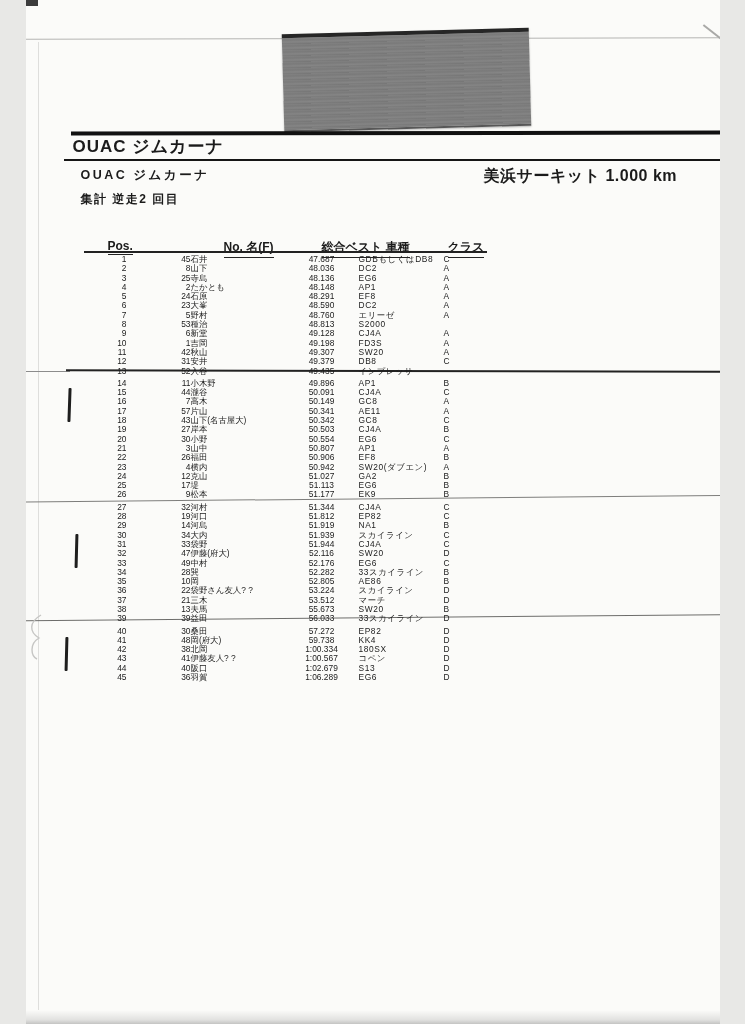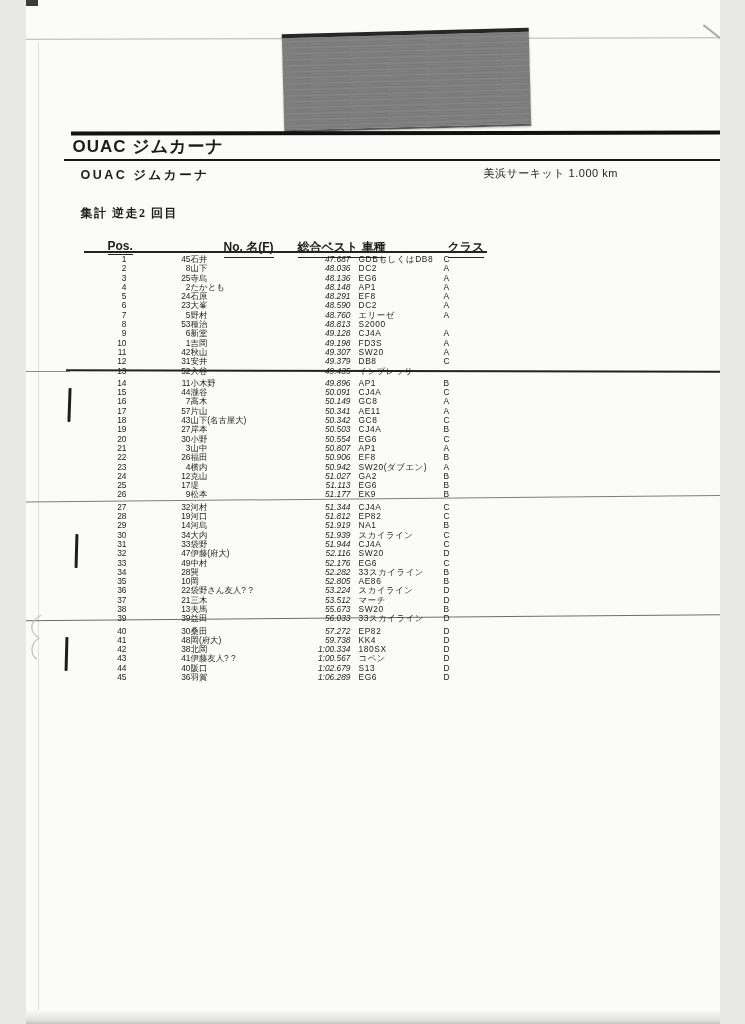--- a/index.html
+++ b/index.html
@@ -33,38 +33,38 @@
   .st-r2{left:731px;top:544px;transform:rotate(2deg);}
   .st-r3{left:734px;top:639px;transform:rotate(2deg);height:30px;}
   .squiggle{position:absolute;left:0;top:612px;}
   .bottom-shade{position:absolute;left:0;bottom:0;width:745px;height:14px;
     background:linear-gradient(180deg,rgba(0,0,0,0) 0%,rgba(0,0,0,0.10) 70%,rgba(0,0,0,0.22) 100%);}
   
   .rule-top{position:absolute;left:45px;top:131px;width:700px;height:3.5px;background:#111;transform:rotate(-0.08deg);}
   .doc-title{position:absolute;left:47px;top:135px;font-size:17px;font-weight:bold;letter-spacing:1px;white-space:nowrap;}
   .rule-mid{position:absolute;left:38px;top:159px;width:707px;height:2.2px;background:#161616;}
   .subtitle{position:absolute;left:55px;top:167px;font-size:12.5px;font-weight:bold;letter-spacing:2.5px;white-space:nowrap;}
-  .venue{position:absolute;left:458px;top:166px;font-size:11px;font-weight:normal;letter-spacing:0.5px;white-space:nowrap;}
-  .summary{position:absolute;left:55px;top:205px;font-size:12px;font-weight:bold;letter-spacing:1.5px;white-space:nowrap;font-family:Liberation Serif, serif;}
+  .venue{position:absolute;left:458px;top:166px;font-size:16px;font-weight:bold;letter-spacing:0.5px;white-space:nowrap;}
+  .summary{position:absolute;left:55px;top:191px;font-size:12px;font-weight:bold;letter-spacing:1.5px;white-space:nowrap;}
   
   .results{position:absolute;left:62px;top:239px;width:396px;}
   .thead{position:relative;height:13px;font-size:12px;font-weight:bold;}
   .thead span{position:absolute;top:0;border-bottom:1px solid #222;padding-bottom:1px;white-space:nowrap;}
   .h-pos{left:20px;}
   .h-noname{left:88px;margin-left:48px;}
-  .h-bestcar{left:210px;}
+  .h-bestcar{left:234px;}
   .h-class{left:360px;}
   .header-rule{position:absolute;left:-4px;top:12px;width:403px;height:1.6px;background:#222;}
   .tbody{margin-top:3px;}
   .row{display:grid;grid-template-columns:39px 64px 102px 58px 87px 46px;height:9.3px;line-height:9.3px;font-size:8.4px;white-space:nowrap;}
   .row.group-start{margin-top:3px;}
   .c-pos{text-align:right;}
   .c-no{text-align:right;}
   .c-name{overflow:visible;}
-  .c-time{text-align:right;font-style:italic;}
+  .c-time{text-align:center;}
   .c-car{padding-left:8px;letter-spacing:0.6px;}
   .c-cls{padding-left:6px;}
 </style>
 </head>
 <body>
 
 <div class="paper">
 
   <div class="corner-speck"></div>
   <div class="page-edge-line"></div>

